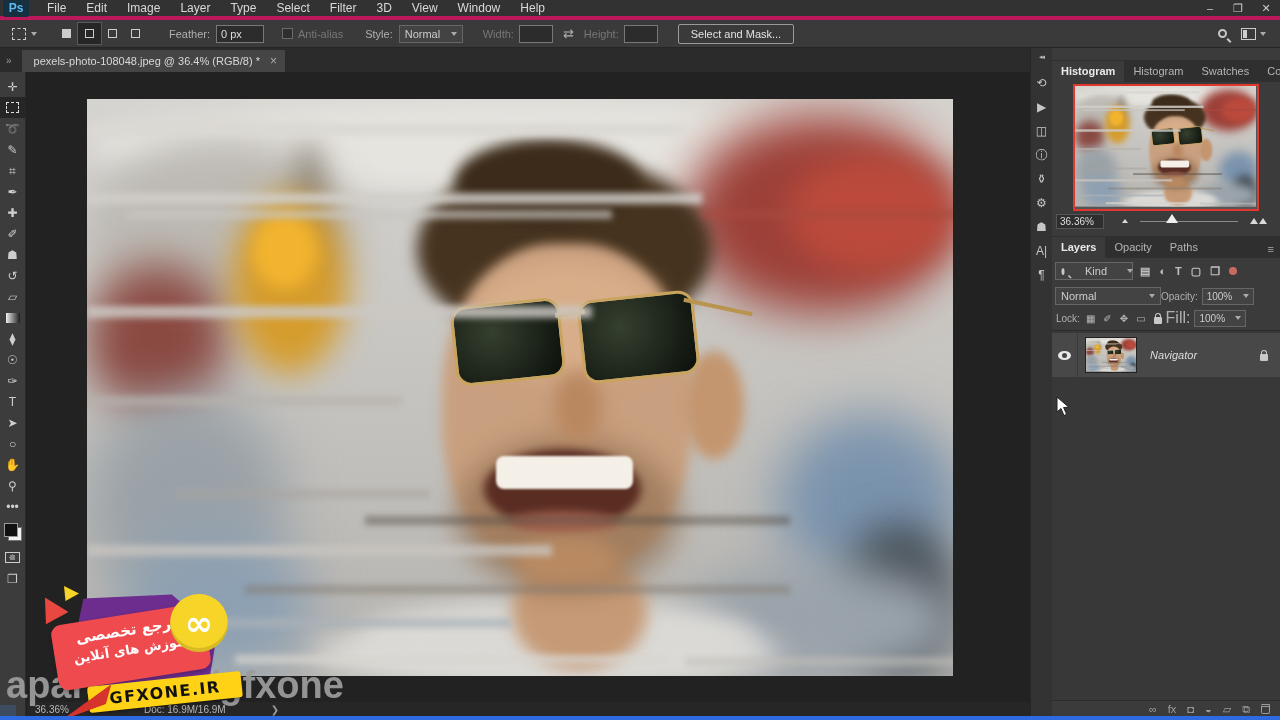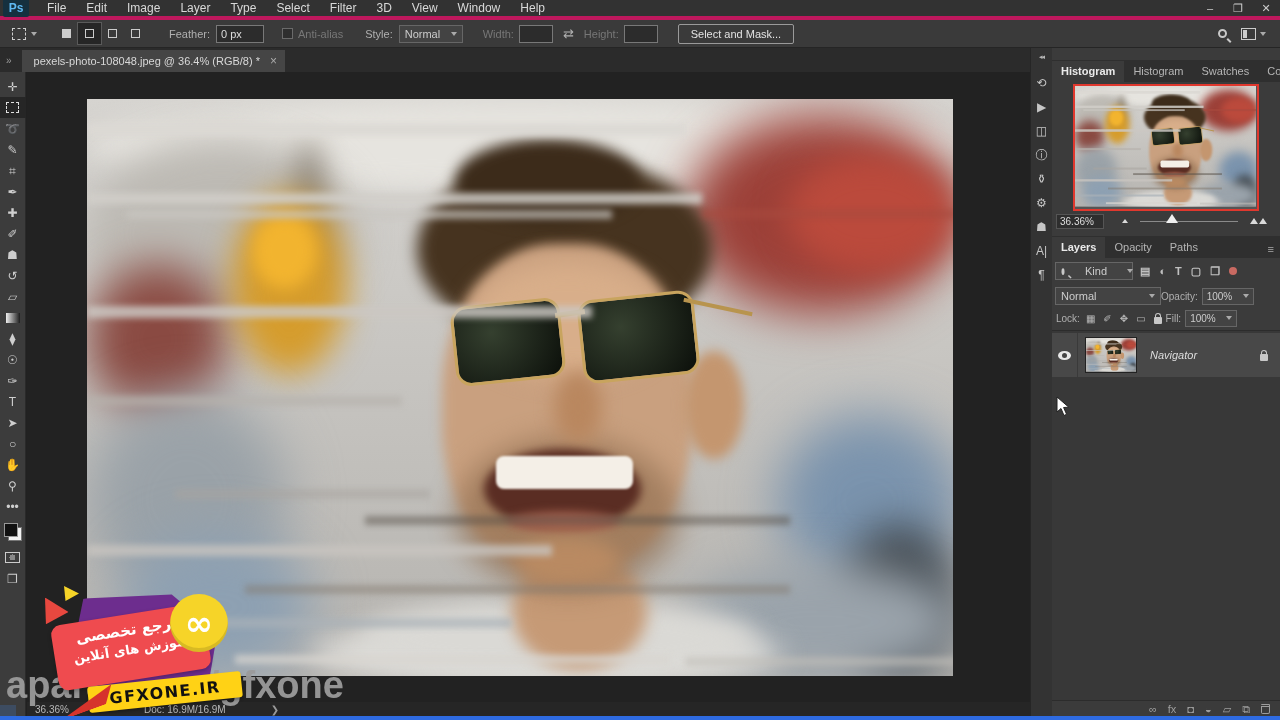--- a/index.html
+++ b/index.html
@@ -481,21 +481,21 @@
     </div>
     <div id="lock-row">
       <span class="lbl" style="font-size:10px">Lock:</span>
       <span id="lock-icons">
           <span class="lic">▦</span>
           <span class="lic">✐</span>
           <span class="lic">✥</span>
           <span class="lic">▭</span>
           <span class="padlock"></span>
         </span>
-      <span class="lbl" id="fill-label" style="font-size:10px">Fill:</span>
+      <span class="lbl" id="fill-label" style="font-size:16px">Fill:</span>
       <span class="valcombo">
           <span>100%</span>
           <span class="chevcss"></span>
         </span>
     </div>
     <div id="layer-list">
       <div id="layer-row">
         <span id="eye-box">
             <span class="eye"></span>
           </span>

